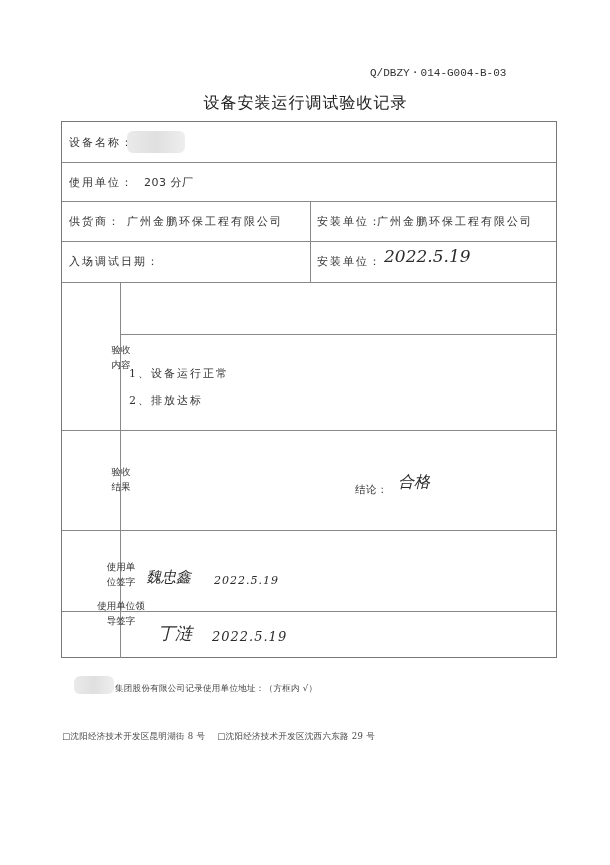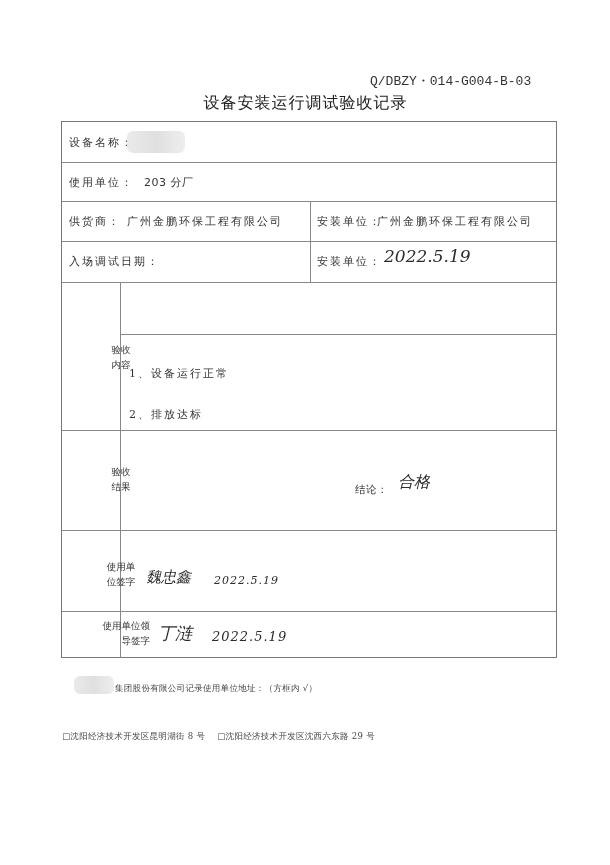--- a/index.html
+++ b/index.html
@@ -10,24 +10,24 @@
     body {
       width: 610px;
       height: 865px;
       position: relative;
       overflow: hidden;
       font-family: "DejaVu Serif", "Liberation Serif", serif;
       color: #2a2a2a;
     }
     .doc-code {
       position: absolute;
-      top: 72px;
+      top: 65px;
       left: 370px;
       font-family: "Liberation Mono", "DejaVu Sans Mono", monospace;
-      font-size: 13px;
+      font-size: 11px;
       color: #333;
       letter-spacing: 0px;
       text-align: center;
     }
     .doc-title {
       position: absolute;
       top: 93px;
       left: 0;
       width: 610px;
       text-align: center;
@@ -137,37 +137,37 @@
 
   <span class="cell-text" style="left:7px; top:132px;">入场调试日期：</span>
   <span class="cell-text" style="left:255px; top:132px;">安装单位：</span>
   <span class="hand" style="left:322px; top:124px; font-size:17px;">2022.5.19</span>
 
   <div class="label-stack" style="top:220px;">
     <div>验收</div>
     <div>内容</div>
   </div>
   <span class="cell-text" style="left:67px; top:244px;">1、设备运行正常</span>
-  <span class="cell-text" style="left:67px; top:285px;">2、排放达标</span>
+  <span class="cell-text" style="left:67px; top:271px;">2、排放达标</span>
 
   <div class="label-stack" style="top:342px;">
     <div>验收</div>
     <div>结果</div>
   </div>
   <span class="cell-text sans" style="left:293px; top:361px; font-size:10.5px;">结论：</span>
   <span class="hand" style="left:336px; top:350px; font-size:16px;">合格</span>
 
   <div class="label-stack" style="top:437px;">
     <div>使用单</div>
     <div>位签字</div>
   </div>
   <span class="hand" style="left:84px; top:446px; font-size:15px;">魏忠鑫</span>
   <span class="hand" style="left:152px; top:452px; font-size:11px; letter-spacing:1px;">2022.5.19</span>
 
-  <div class="label-stack" style="top:496px;text-align:right;">
+  <div class="label-stack" style="top:476px;">
     <div>使用单位领</div>
     <div>导签字</div>
   </div>
   <span class="hand" style="left:96px; top:500px; font-size:17px;">丁涟</span>
   <span class="hand" style="left:150px; top:507px; font-size:13px; letter-spacing:1px;">2022.5.19</span>
 </div>
 
 <div class="redact" style="left:74px; top:676px; width:40px; height:18px;"></div>
 <div class="footer-line" style="left:115px; top:683px;">集团股份有限公司记录使用单位地址：（方框内 √）</div>
 <div class="footer-line" style="top:699px;margin-top:32px;">

